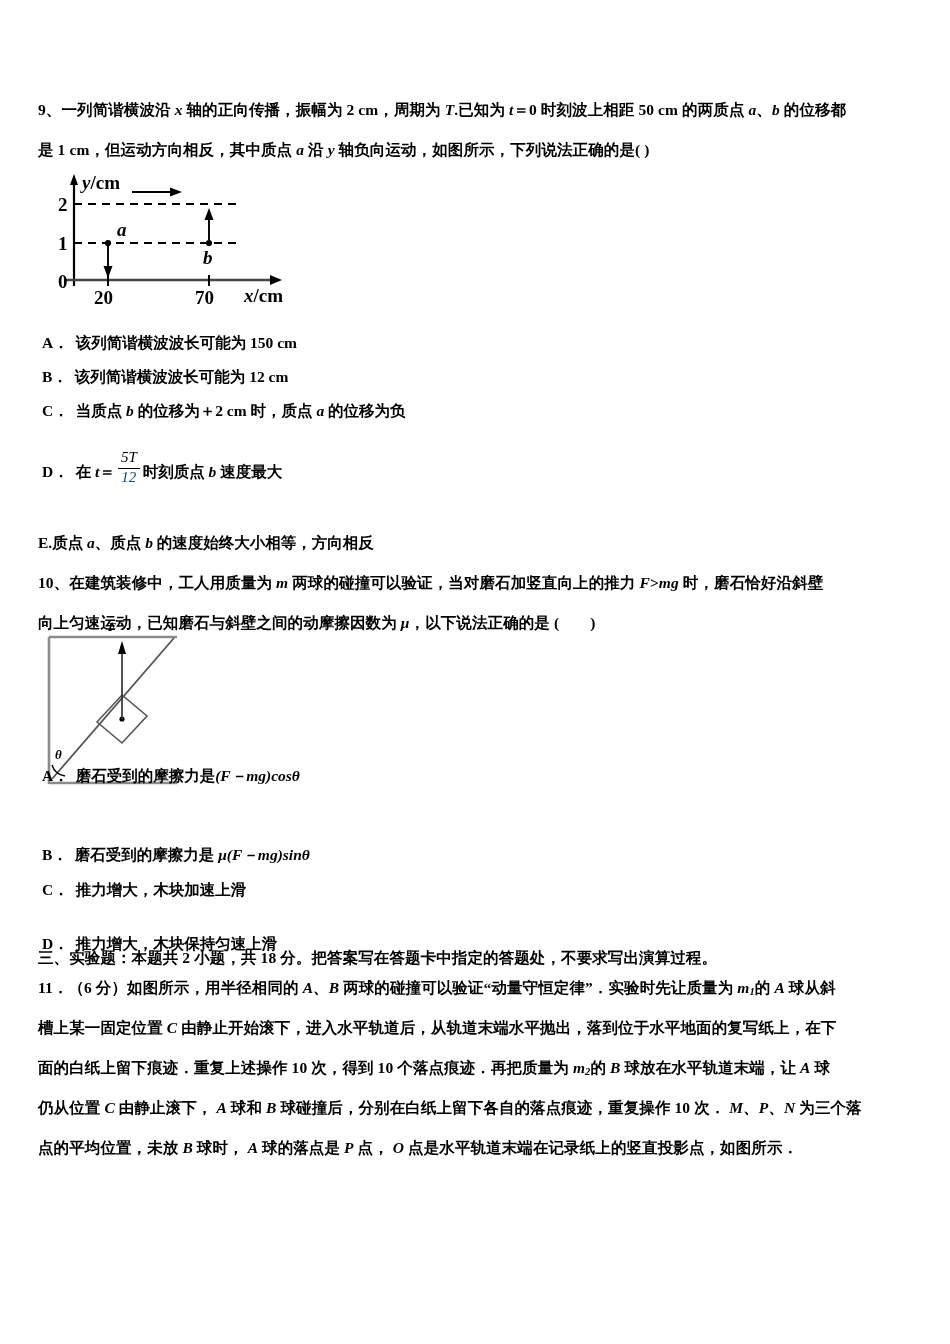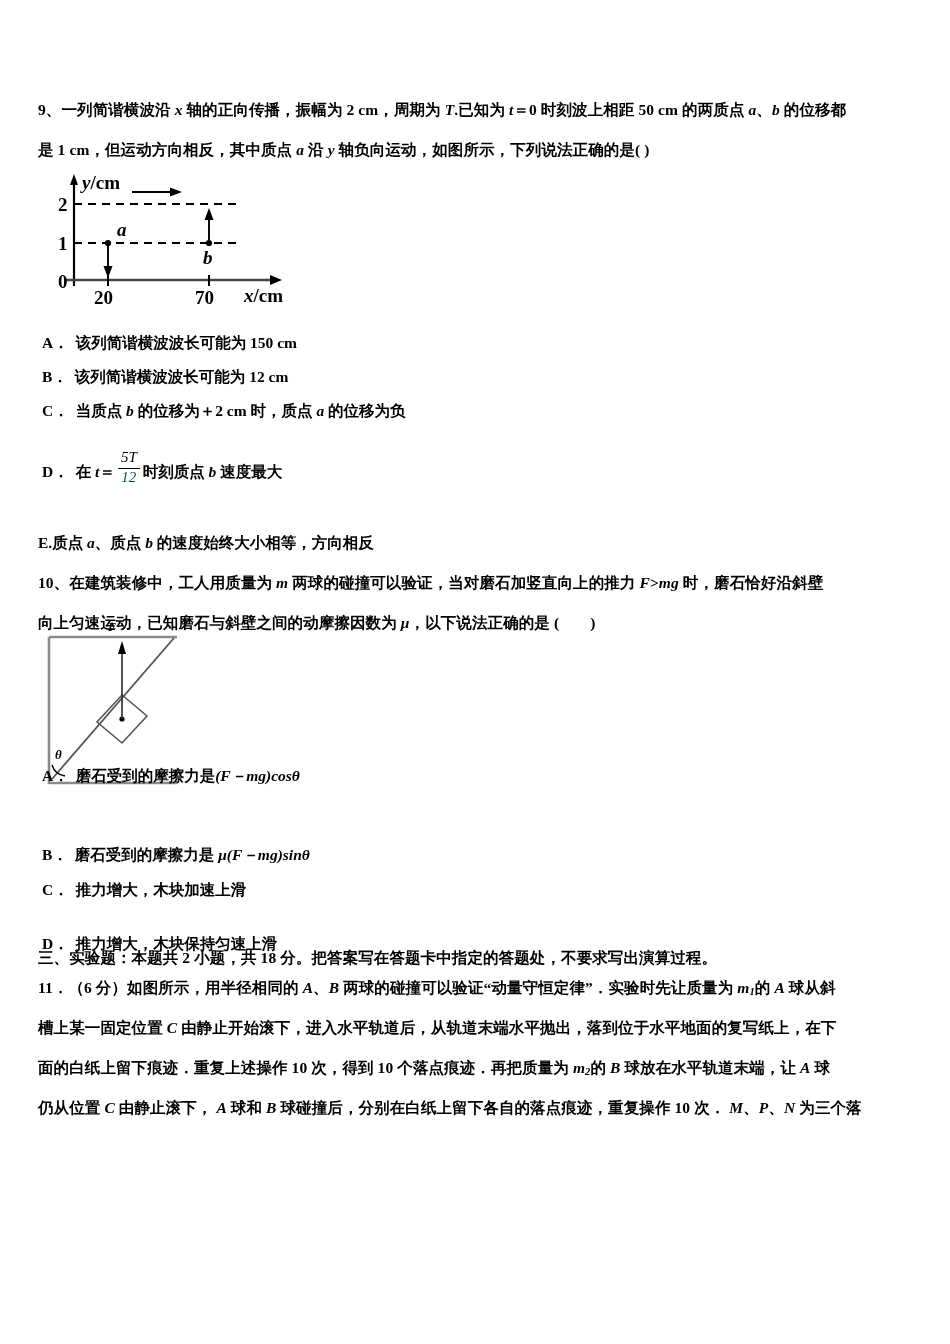--- a/index.html
+++ b/index.html
@@ -209,14 +209,15 @@
   <div class="qline" style="left:38px; top:948px;"><span>三、实验题：本题共 2 小题，共 18 分。把答案写在答题卡中指定的答题处，不要求写出演算过程。</span></div>
 
   <div class="qline" style="left:38px; top:978px;"><span>11．（6 分）如图所示，用半径相同的</span> <i>A</i><span>、</span><i>B</i> <span>两球的碰撞可以验证“动量守恒定律”．实验时先让质量为</span> <span class="nw"><i>m</i><sub>1</sub></span><span>的</span> <i>A</i> <span>球从斜</span></div>
 
   <div class="qline" style="left:38px; top:1018px;"><span>槽上某一固定位置</span> <i>C</i> <span>由静止开始滚下，进入水平轨道后，从轨道末端水平抛出，落到位于水平地面的复写纸上，在下</span></div>
 
   <div class="qline" style="left:38px; top:1058px;"><span>面的白纸上留下痕迹．重复上述操作 10 次，得到 10 个落点痕迹．再把质量为</span> <span class="nw"><i>m</i><sub>2</sub></span><span>的</span> <i>B</i> <span>球放在水平轨道末端，让</span> <i>A</i> <span>球</span></div>
 
   <div class="qline" style="left:38px; top:1098px;"><span>仍从位置</span> <i>C</i> <span>由静止滚下，</span> <i>A</i> <span>球和</span> <i>B</i> <span>球碰撞后，分别在白纸上留下各自的落点痕迹，重复操作 10 次．</span> <i>M</i><span>、</span><i>P</i><span>、</span><i>N</i> <span>为三个落</span></div>
 
+  <div class="qline" style="left:38px; top:1138px;"><span>点的平均位置，未放</span> <i>B</i> <span>球时，</span> <i>A</i> <span>球的落点是</span> <i>P</i> <span>点，</span> <i>O</i> <span>点是水平轨道末端在记录纸上的竖直投影点，如图所示．</span></div>
 
 </div>
 
 </body></html>

